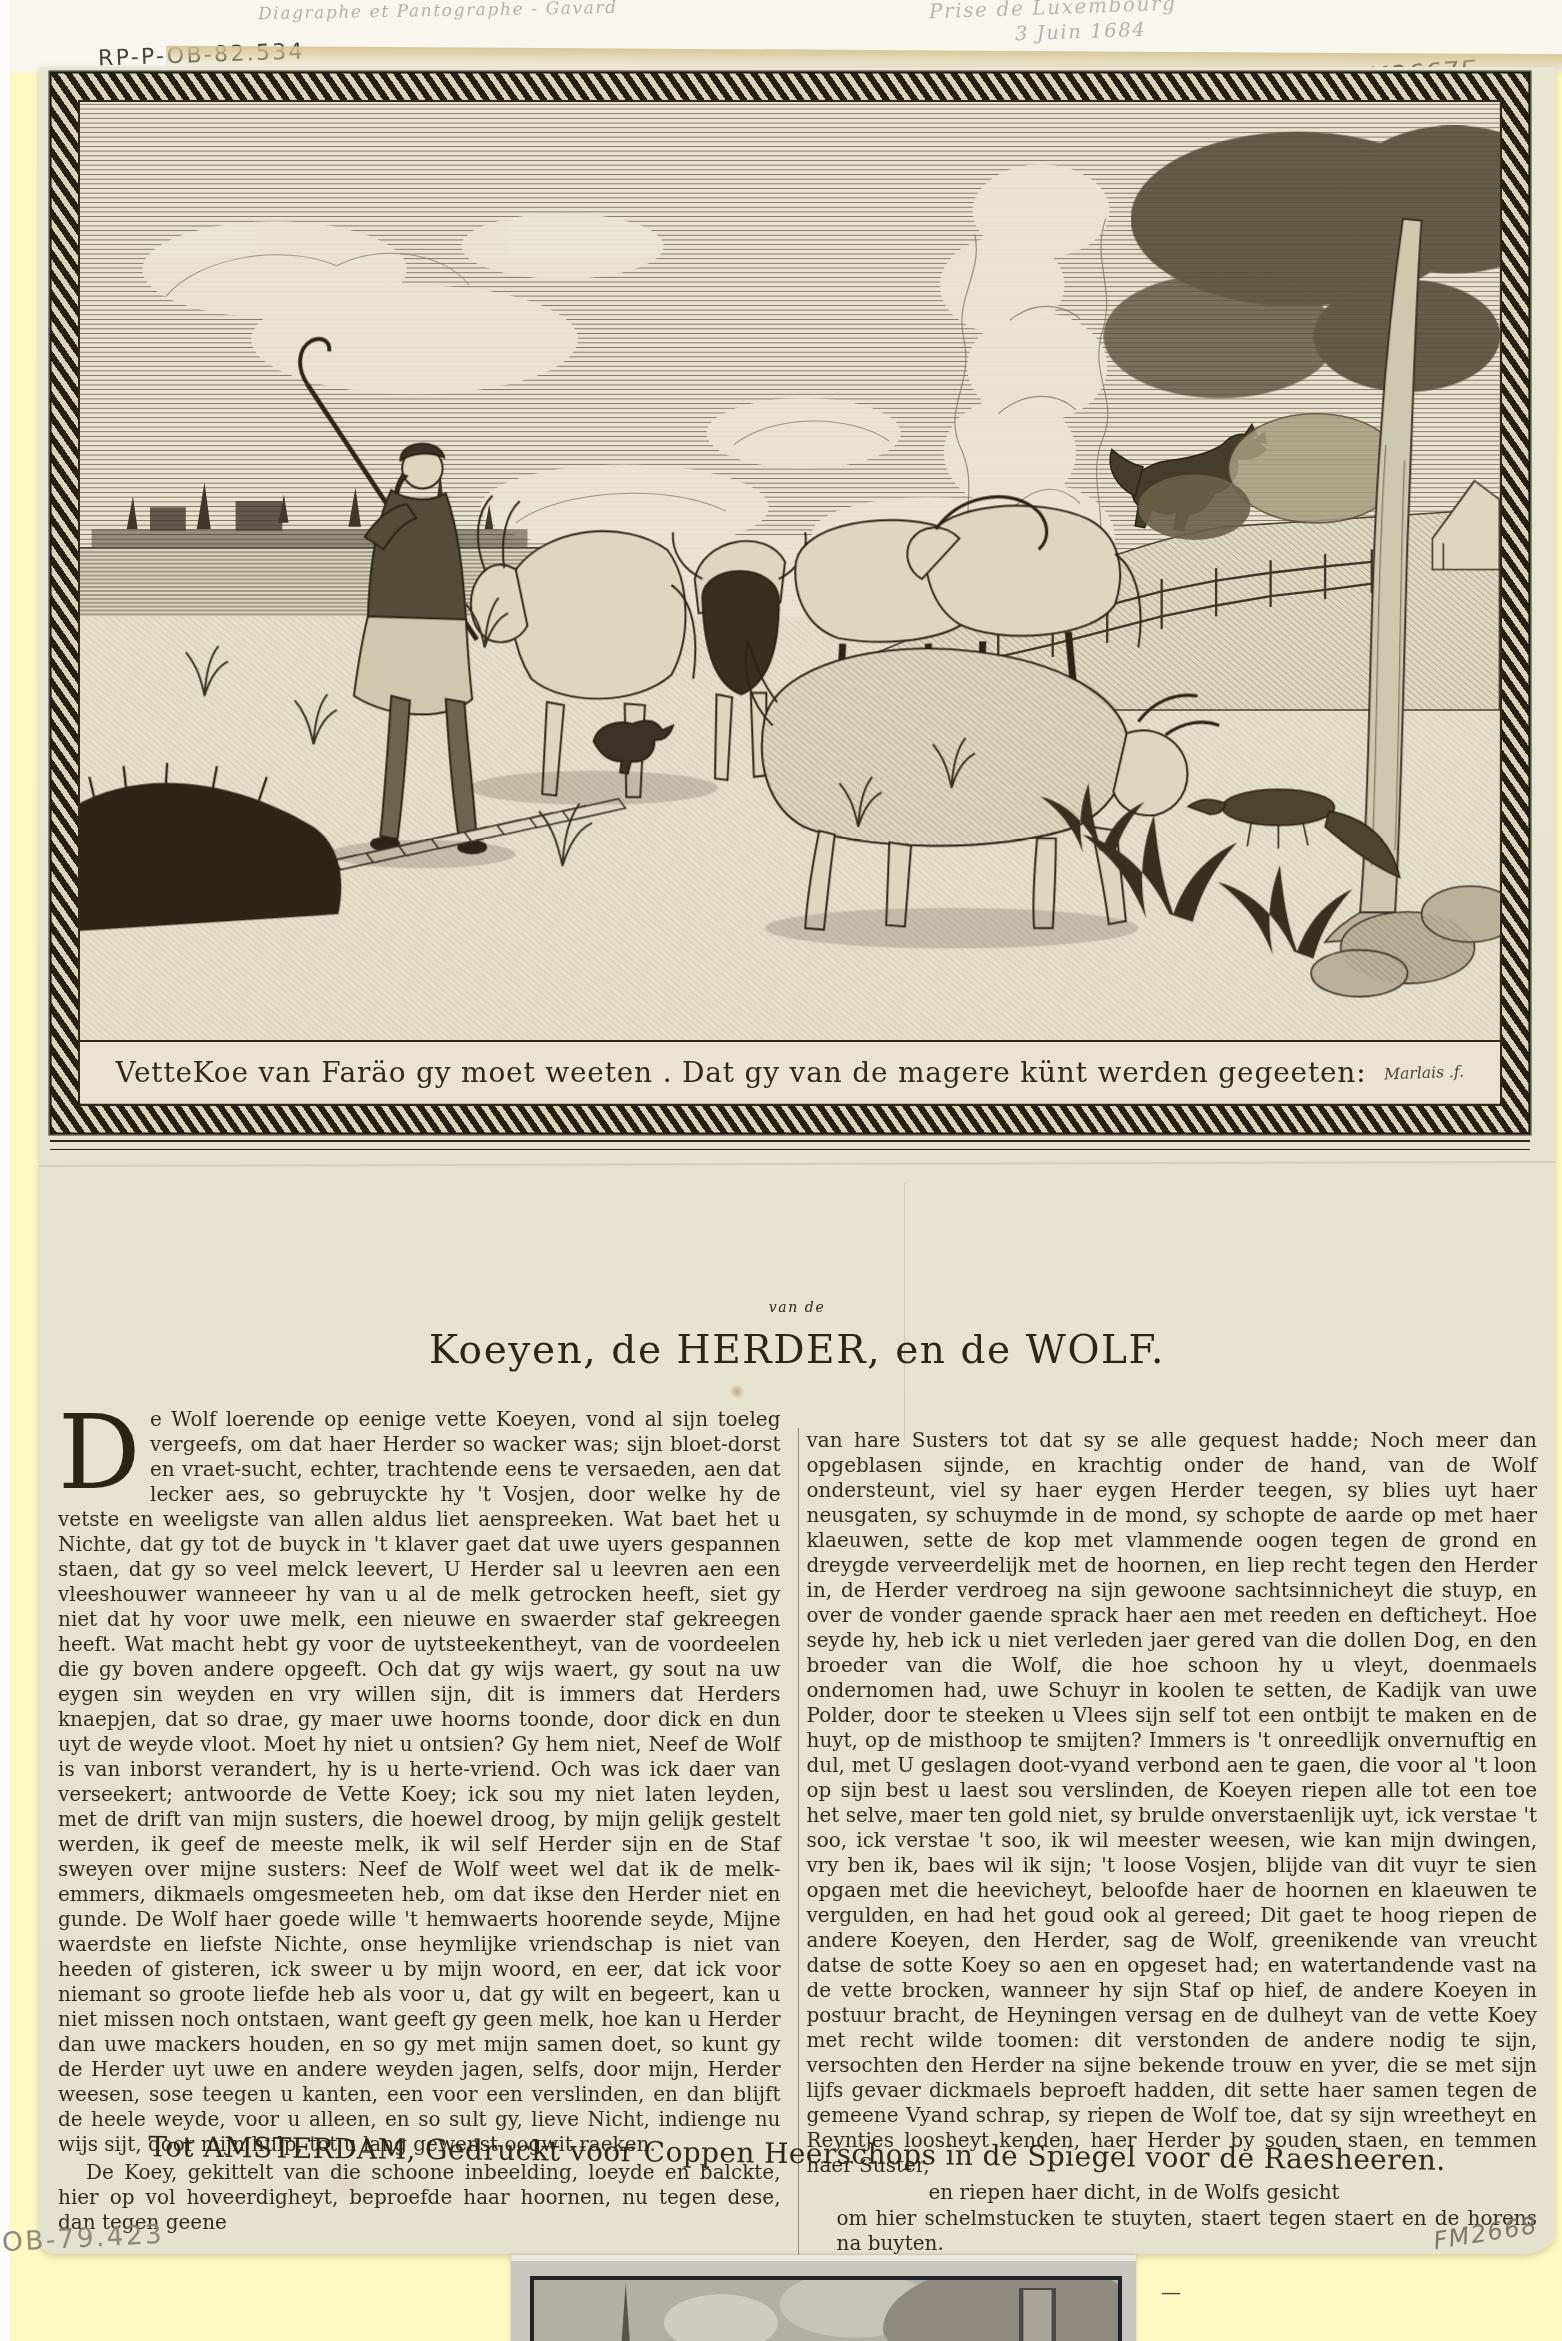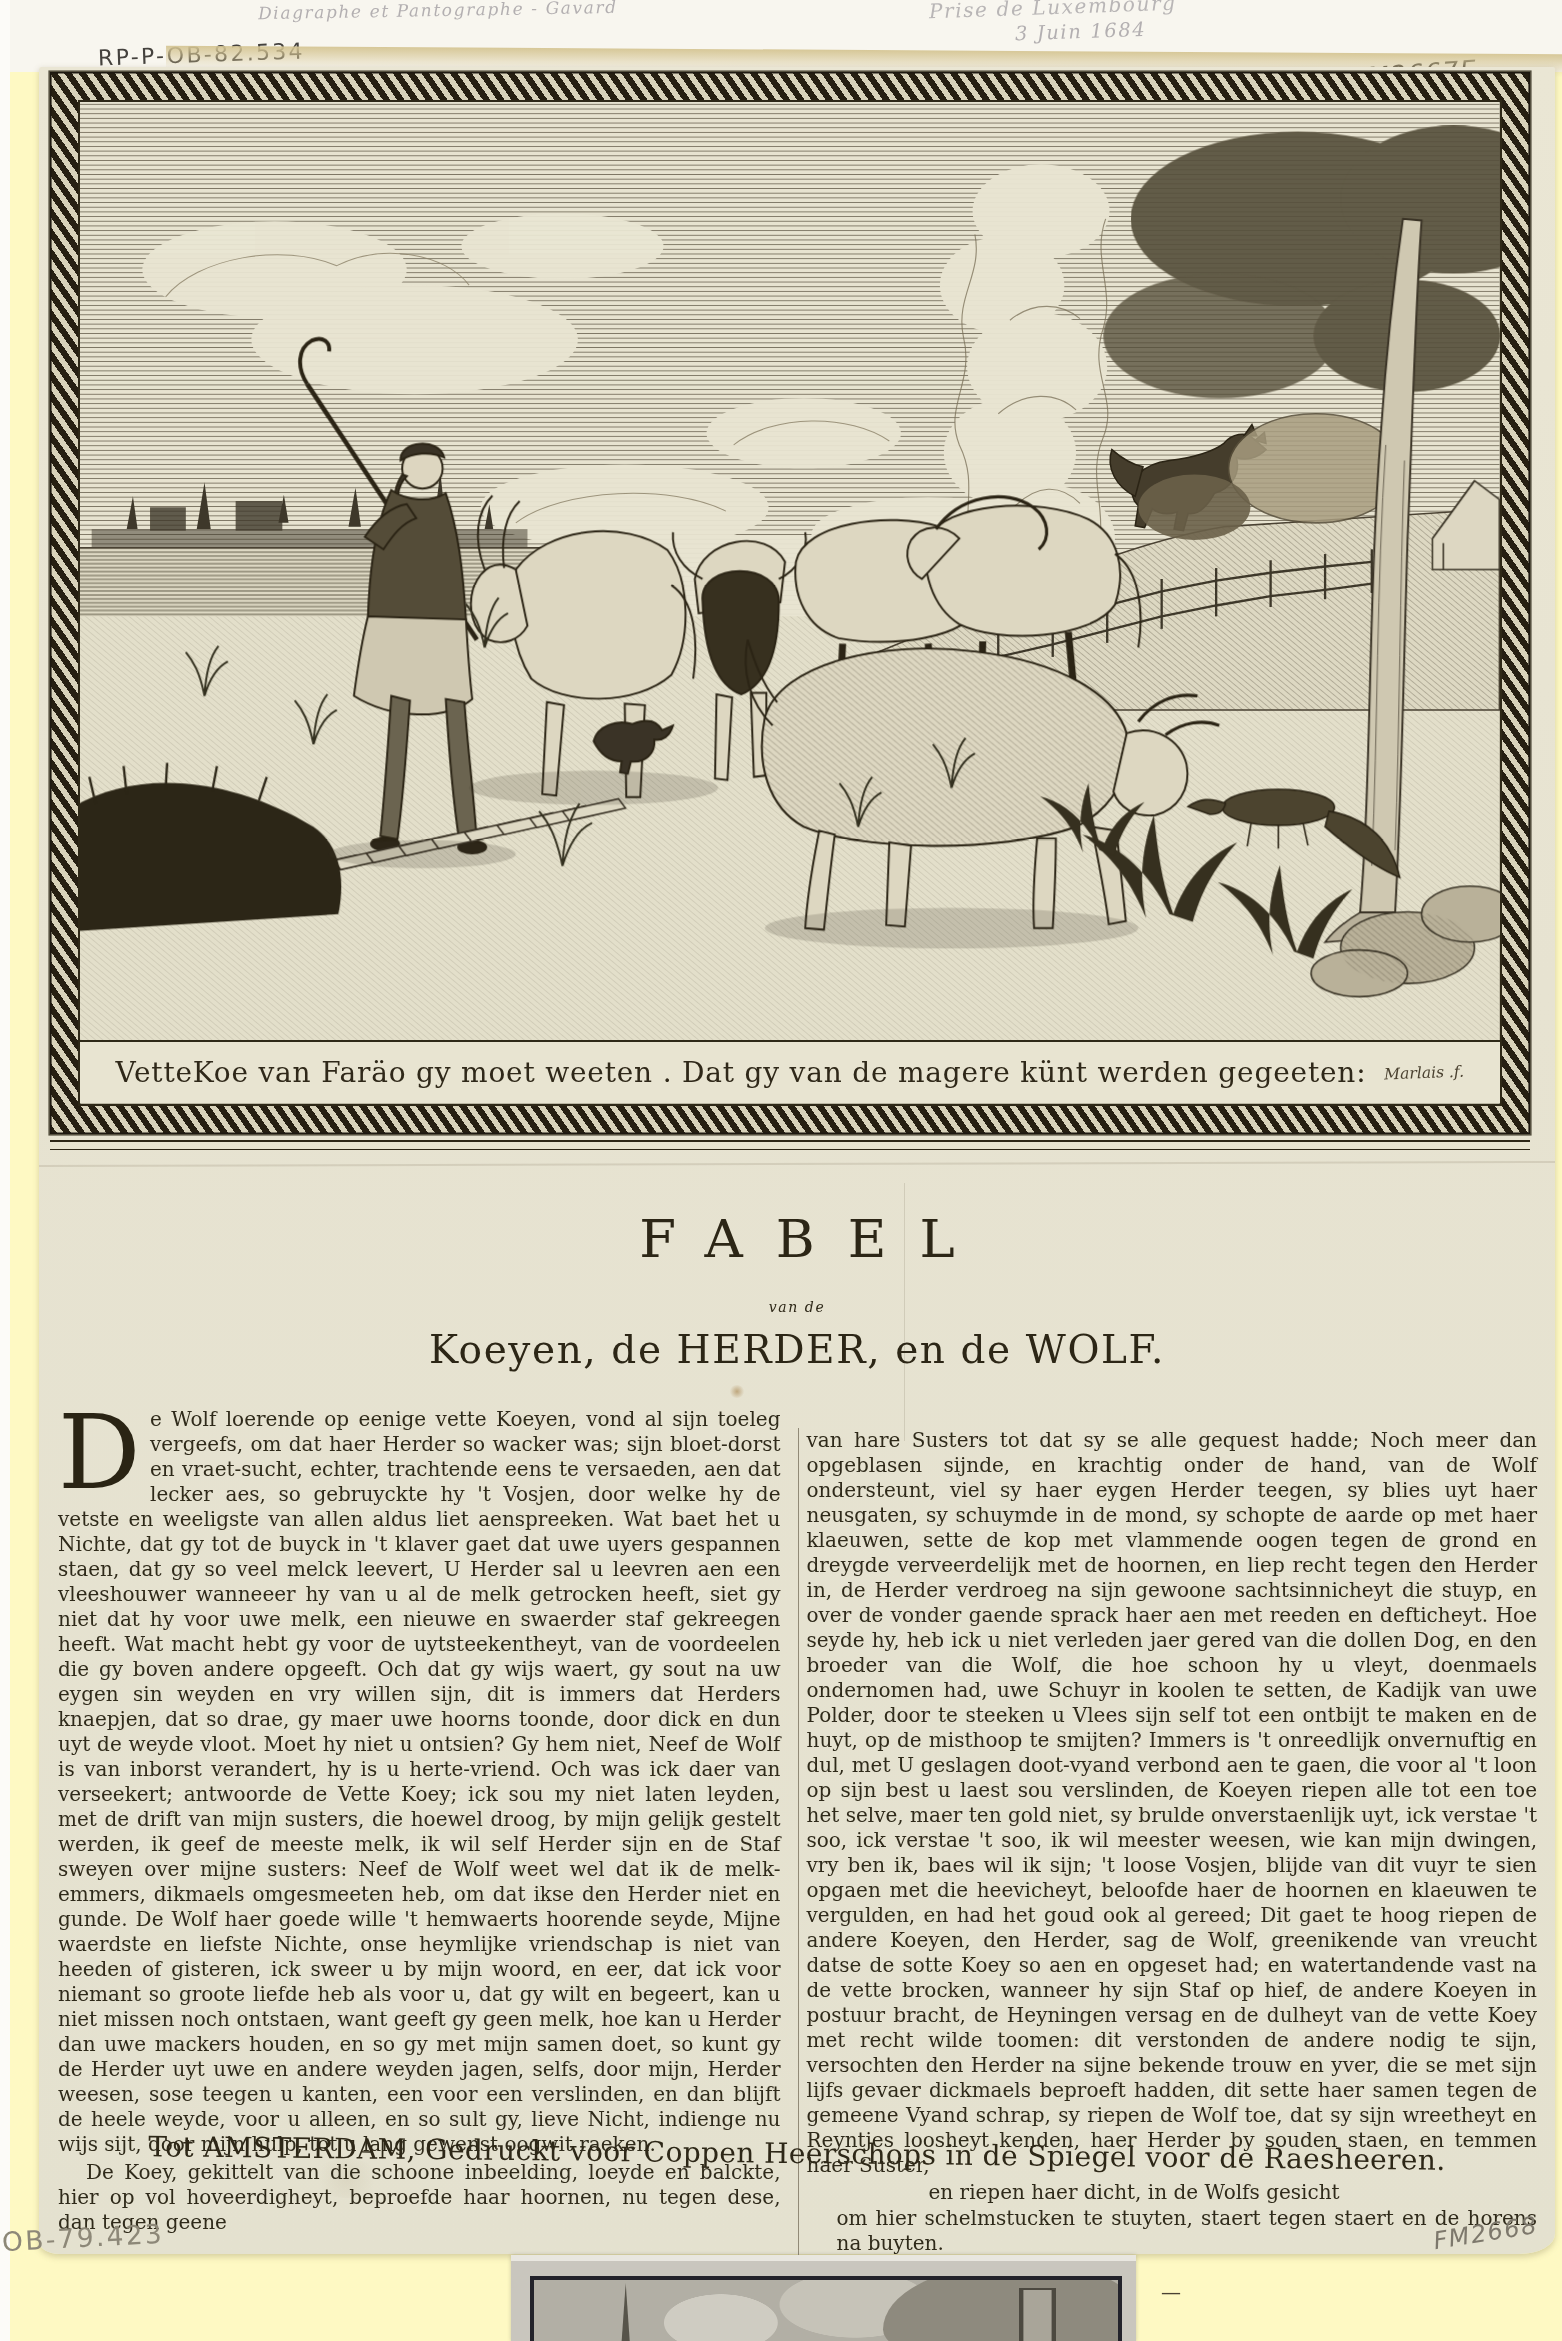--- a/index.html
+++ b/index.html
@@ -346,21 +346,20 @@
         </div>
       </div>
     </div>
     <div class="double-rule"></div>
     <div class="fold"></div>
     <div class="crease-v"></div>
     <div class="stain s1"></div>
     <div class="stain s2"></div>
     <div class="stain s3"></div>
 
-    <div class="t-center" id="t-fabel">FABEL</div>
     <div class="t-center" id="t-vande">van de</div>
     <div class="t-center" id="t-sub">Koeyen, de HERDER, en de WOLF.</div>
 
     <div class="cols">
       <div class="col col-l">
         <div>
           <span class="dropcap">D</span><span>e Wolf loerende op eenige vette Koeyen, vond al sijn toeleg vergeefs, om dat haer Herder so wacker was; sijn bloet-dorst en vraet-sucht, echter, trachtende eens te versaeden, aen dat lecker aes, so gebruyckte hy 't Vosjen, door welke hy de vetste en weeligste van allen aldus liet aenspreeken. Wat baet het u Nichte, dat gy tot de buyck in 't klaver gaet dat uwe uyers gespannen staen, dat gy so veel melck leevert, U Herder sal u leevren aen een vleeshouwer wanneeer hy van u al de melk getrocken heeft, siet gy niet dat hy voor uwe melk, een nieuwe en swaerder staf gekreegen heeft. Wat macht hebt gy voor de uytsteekentheyt, van de voordeelen die gy boven andere opgeeft. Och dat gy wijs waert, gy sout na uw eygen sin weyden en vry willen sijn, dit is immers dat Herders knaepjen, dat so drae, gy maer uwe hoorns toonde, door dick en dun uyt de weyde vloot. Moet hy niet u ontsien? Gy hem niet, Neef de Wolf is van inborst verandert, hy is u herte-vriend. Och was ick daer van verseekert; antwoorde de Vette Koey; ick sou my niet laten leyden, met de drift van mijn susters, die hoewel droog, by mijn gelijk gestelt werden, ik geef de meeste melk, ik wil self Herder sijn en de Staf sweyen over mijne susters: Neef de Wolf weet wel dat ik de melk-emmers, dikmaels omgesmeeten heb, om dat ikse den Herder niet en gunde. De Wolf haer goede wille 't hemwaerts hoorende seyde, Mijne waerdste en liefste Nichte, onse heymlijke vriendschap is niet van heeden of gisteren, ick sweer u by mijn woord, en eer, dat ick voor niemant so groote liefde heb als voor u, dat gy wilt en begeert, kan u niet missen noch ontstaen, want geeft gy geen melk, hoe kan u Herder dan uwe mackers houden, en so gy met mijn samen doet, so kunt gy de Herder uyt uwe en andere weyden jagen, selfs, door mijn, Herder weesen, sose teegen u kanten, een voor een verslinden, en dan blijft de heele weyde, voor u alleen, en so sult gy, lieve Nicht, indienge nu wijs sijt, door mijn hulp, tot u lang gewenst oogwit raeken.</span>
         </div>
         <div class="p2">De Koey, gekittelt van die schoone inbeelding, loeyde en balckte, hier op vol hoveerdigheyt, beproefde haar hoornen, nu tegen dese, dan tegen geene</div>
       </div>

